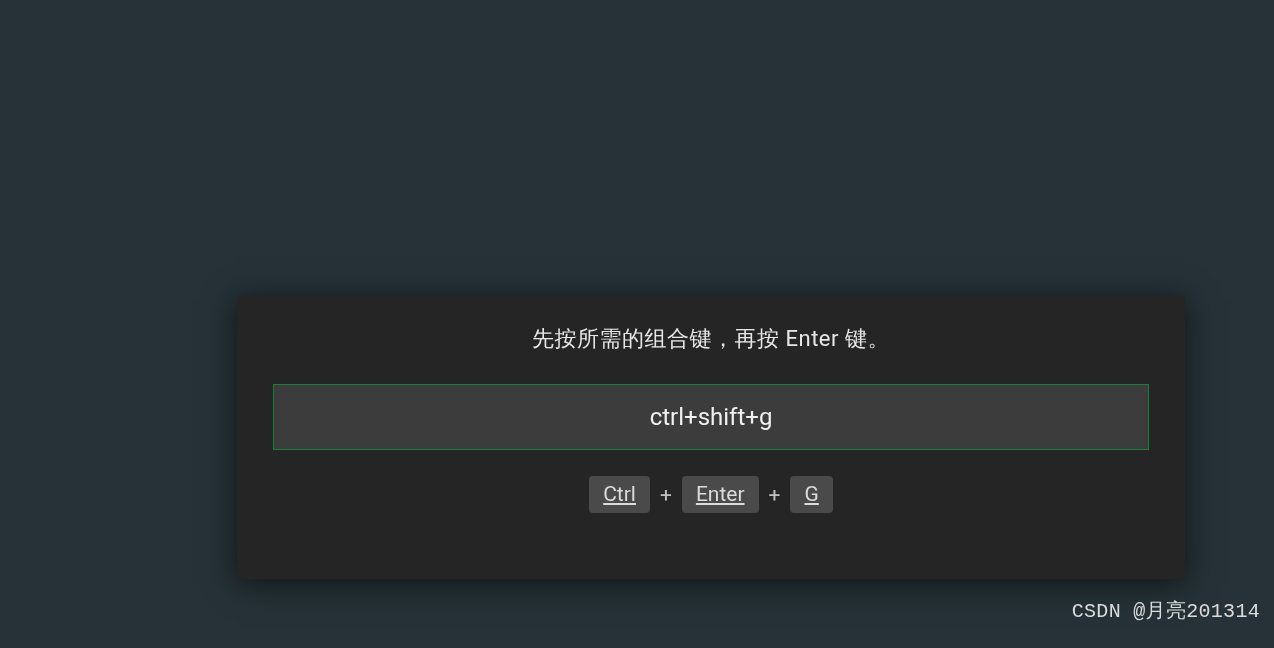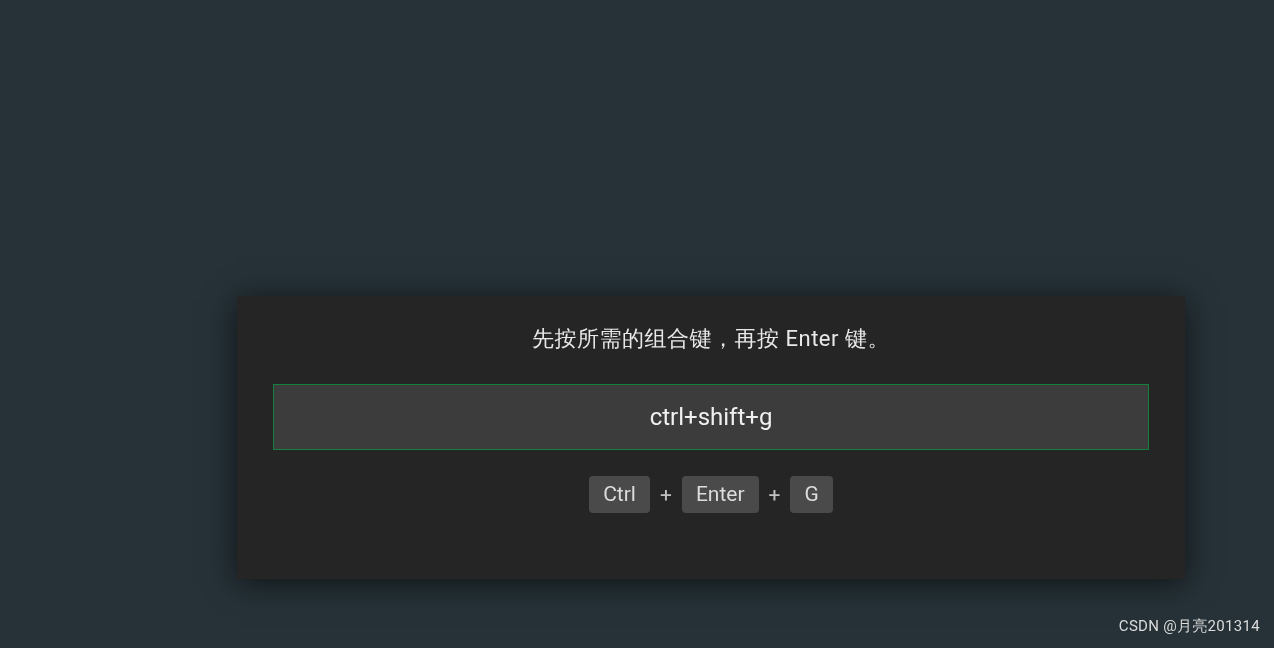--- a/index.html
+++ b/index.html
@@ -62,34 +62,36 @@
       margin-top: 26px;
       gap: 8px;
     }
     .key-chip {
       background-color: #4a4a4a;
       color: #dcdcdc;
       padding: 6px 14px;
       border-radius: 4px;
       font-size: 21px;
       line-height: 1.2;
+      text-decoration: underline;
     }
     .key-separator {
       color: #c0c0c0;
       font-size: 21px;
       padding: 0 2px;
     }
     .watermark {
       position: absolute;
       right: 14px;
-      bottom: 12px;
+      bottom: 24px;
       color: #dcdcdc;
-      font-size: 15px;
+      font-size: 20px;
       font-weight: 400;
       letter-spacing: 0.3px;
+      font-family: Liberation Mono, monospace;
     }
   </style>
 </head>
 <body>
 
 <div class="dialog">
   <div class="instruction">先按所需的组合键，再按 Enter 键。</div>
   <div class="input-wrapper">
     <input type="text" class="keybind-input" value="ctrl+shift+g" style="">
   </div>

